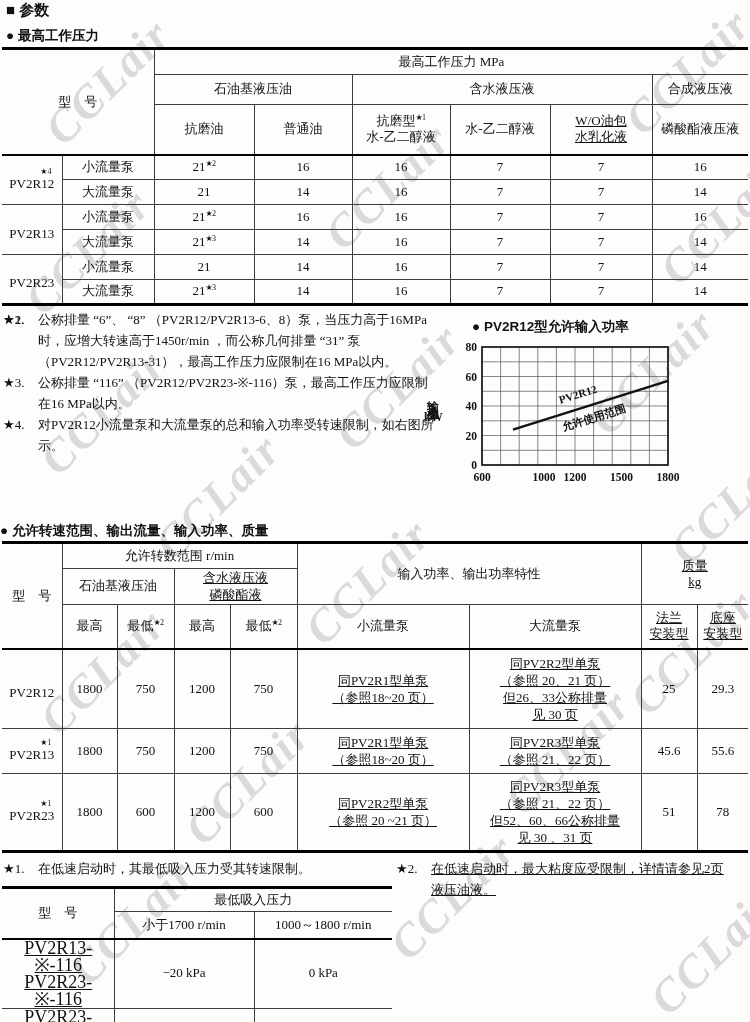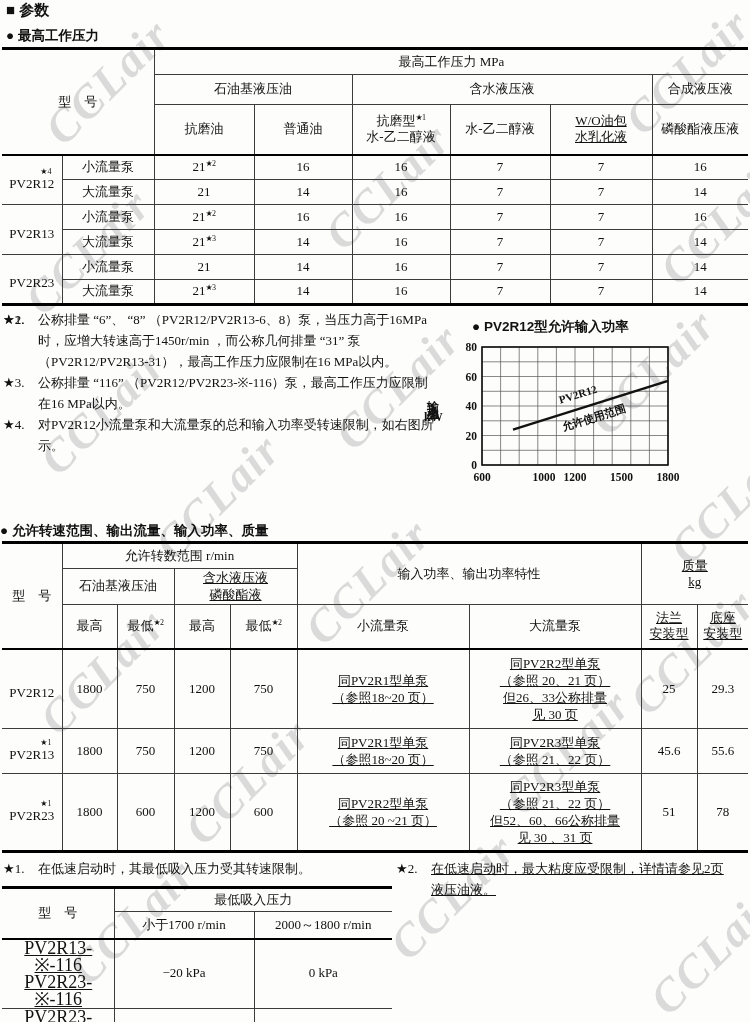--- a/index.html
+++ b/index.html
@@ -342,21 +342,21 @@
           <col style="width:140px">
           <col style="width:138px">
         </colgroup>
       <thead>
         <tr style="height:24px">
           <td rowspan="2">型　号</td>
           <td colspan="2">最低吸入压力</td>
         </tr>
         <tr style="height:27px">
           <td>小于1700 r/min</td>
-          <td>2000～1800 r/min</td>
+          <td>1000～1800 r/min</td>
         </tr>
       </thead>
       <tbody>
         <tr style="height:40px">
           <td class="model pre">PV2R13-※-116
 PV2R23-※-116</td>
           <td>−20 kPa</td>
           <td>0 kPa</td>
         </tr>
         <tr style="height:38px">

